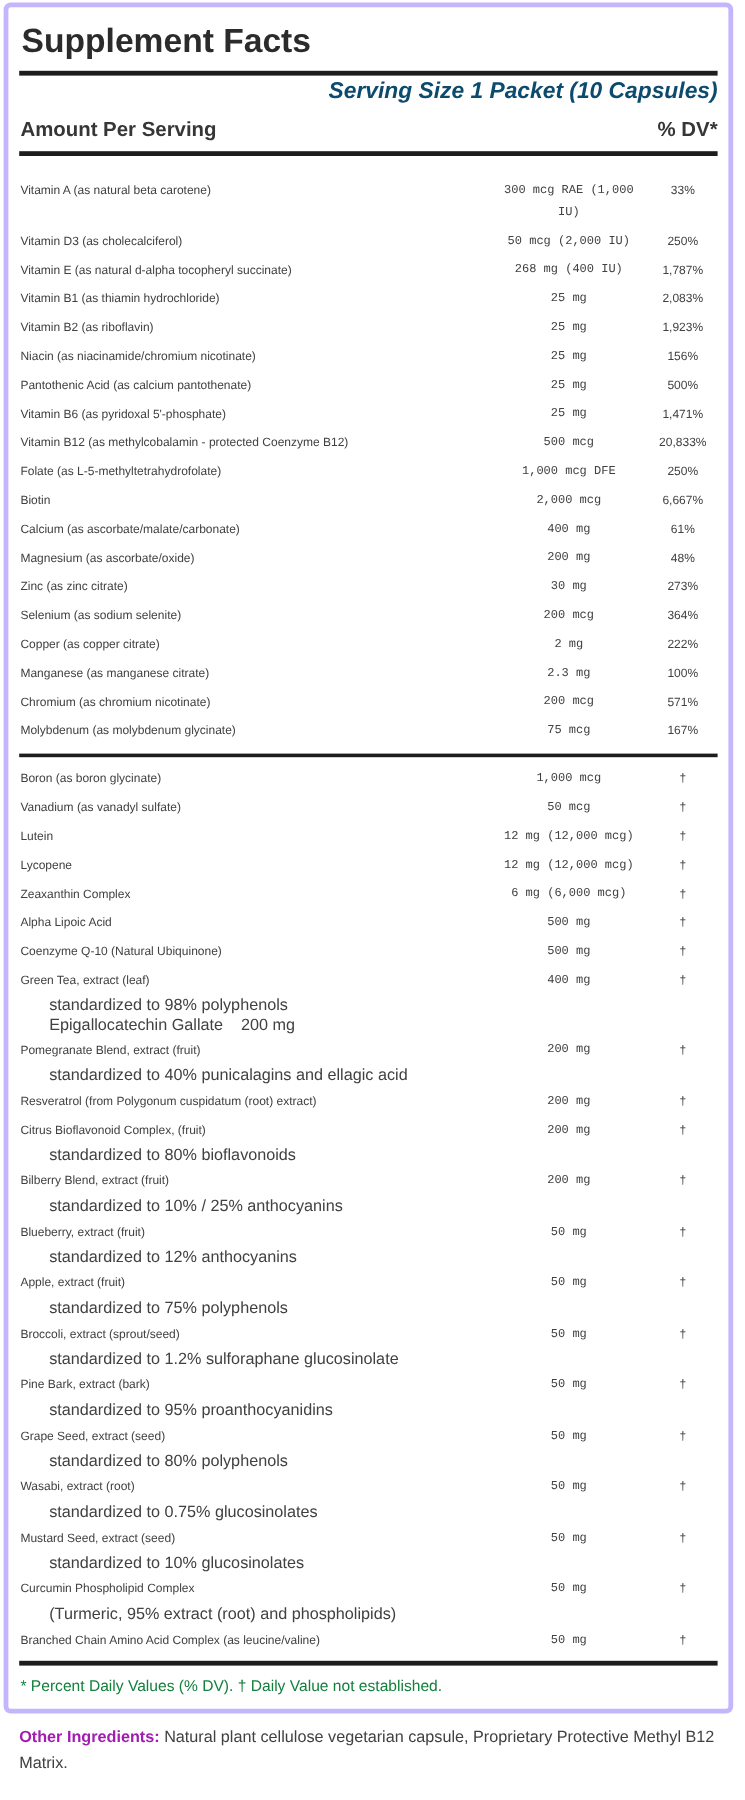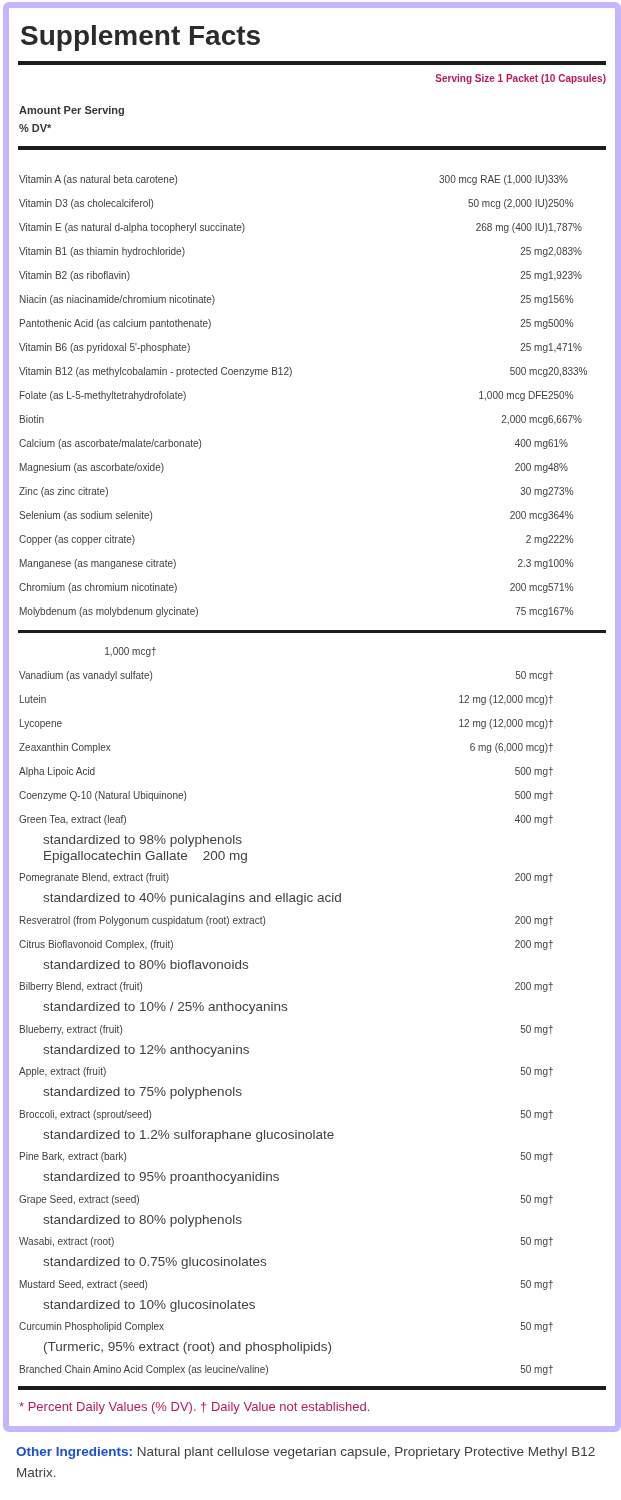--- a/index.html
+++ b/index.html
@@ -3,81 +3,81 @@
 <meta charset="utf-8">
 <style>
   html,body { margin:0; padding:0; background:#ffffff; }
   body {
     width:621px;
     font-family:"Liberation Sans", sans-serif;
     color:#414042;
     -webkit-font-smoothing:antialiased;
   }
   .panel {
-    margin:2px 0 0 3px;
-    border:6px solid #c4b5fd;
+    margin:2px 10px 0 3px;
+    border:4px solid #c4b5fd;
     border-radius:6px;
     padding:10px 9px 8px 9px;
     background:#fff;
   }
   .title {
     font-size:28px;
     font-weight:bold;
     color:#2b2b2b;
     line-height:32px;
     margin:2px 0 9px 2px;
   }
   .rule-thick { height:4px; background:#1d1d1d; }
   .rule-mid   { height:3px; background:#1d1d1d; margin:9px 0 10px 0; }
   .serving {
     text-align:right;
     font-weight:bold;
-    font-size:10px;
-    color:#be185d;
+    font-size:19px;
+    color:#0c4a6e;
     margin-top:5px;
     line-height:18px;
+    font-style:italic;
   }
   .col-headers {
     display:flex;
     justify-content:space-between;
     font-weight:bold;
-    font-size:11px;
+    font-size:17px;
     color:#363636;
     margin:13px 0 9px 1px;
     line-height:18px;
-    flex-direction:column;
   }
   .rows1 { margin-top:21px; }
   .row {
     display:flex;
     align-items:flex-start;
     font-size:10px;
     line-height:18px;
     margin:0 0 6px 1px;
   }
   .row .name { flex:1 1 auto; padding-right:28px; }
   .row2 .name { white-space:nowrap; padding-right:0; }
-  .row .amt  { flex:0 0 132px; width:132px; text-align:right; }
-  .row .dv   { flex:0 0 58px;  width:58px;  text-align:left; }
+  .row .amt  { flex:0 0 132px; width:132px; text-align:center;font-family:Liberation Mono, monospace; }
+  .row .dv   { flex:0 0 58px;  width:58px;  text-align:center; }
   .subs { margin:-3px 0 6px 25px; white-space:pre-wrap; }
   .sub  { font-size:13.5px; line-height:15.5px; }
   .rule-bottom { height:4px; background:#1d1d1d; margin-top:7px; }
   .footnote {
     font-size:13px;
-    color:#be185d;
+    color:#15803d;
     margin:8px 0 3px 1px;
     line-height:17px;
   }
   .other {
     margin:9px 16px 0 16px;
     font-size:13.5px;
     line-height:21px;
     color:#414042;
   }
-  .other .oi-label { font-weight:bold; color:#1d4ed8; }
+  .other .oi-label { font-weight:bold; color:#a21caf; }
 </style>
 </head>
 <body>
 
 <div class="panel">
   <div class="title">Supplement Facts</div>
   <div class="rule-thick"></div>
   <div class="serving">Serving Size 1 Packet (10 Capsules)</div>
   <div class="col-headers">
     <span>Amount Per Serving</span>
@@ -180,20 +180,21 @@
     <span class="name">Molybdenum (as molybdenum glycinate)</span>
     <span class="amt">75 mcg</span>
     <span class="dv">167%</span>
   </div>
     </div>
 
   <div class="rule-mid"></div>
 
   <div class="rows2">
       <div class="row row2">
+    <span class="name">Boron (as boron glycinate)</span>
     <span class="amt">1,000 mcg</span>
     <span class="dv">†</span>
   </div>
       <div class="row row2">
     <span class="name">Vanadium (as vanadyl sulfate)</span>
     <span class="amt">50 mcg</span>
     <span class="dv">†</span>
   </div>
       <div class="row row2">
     <span class="name">Lutein</span>

